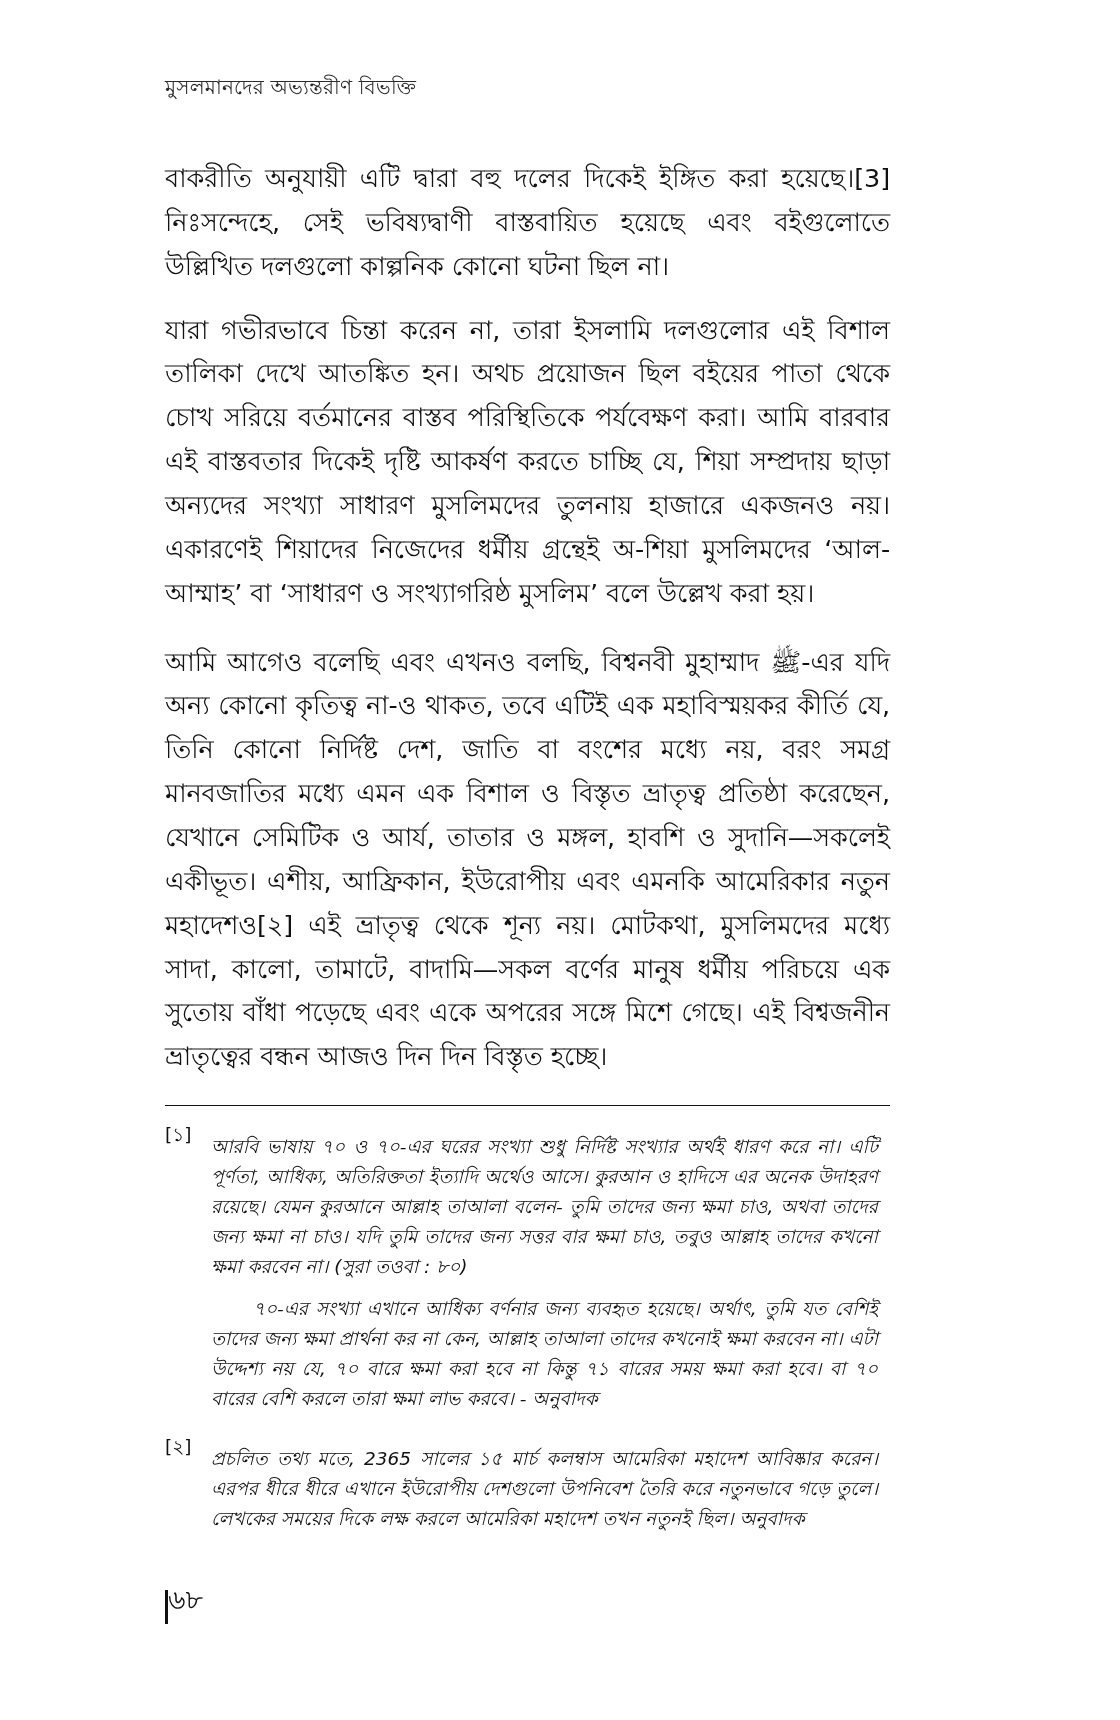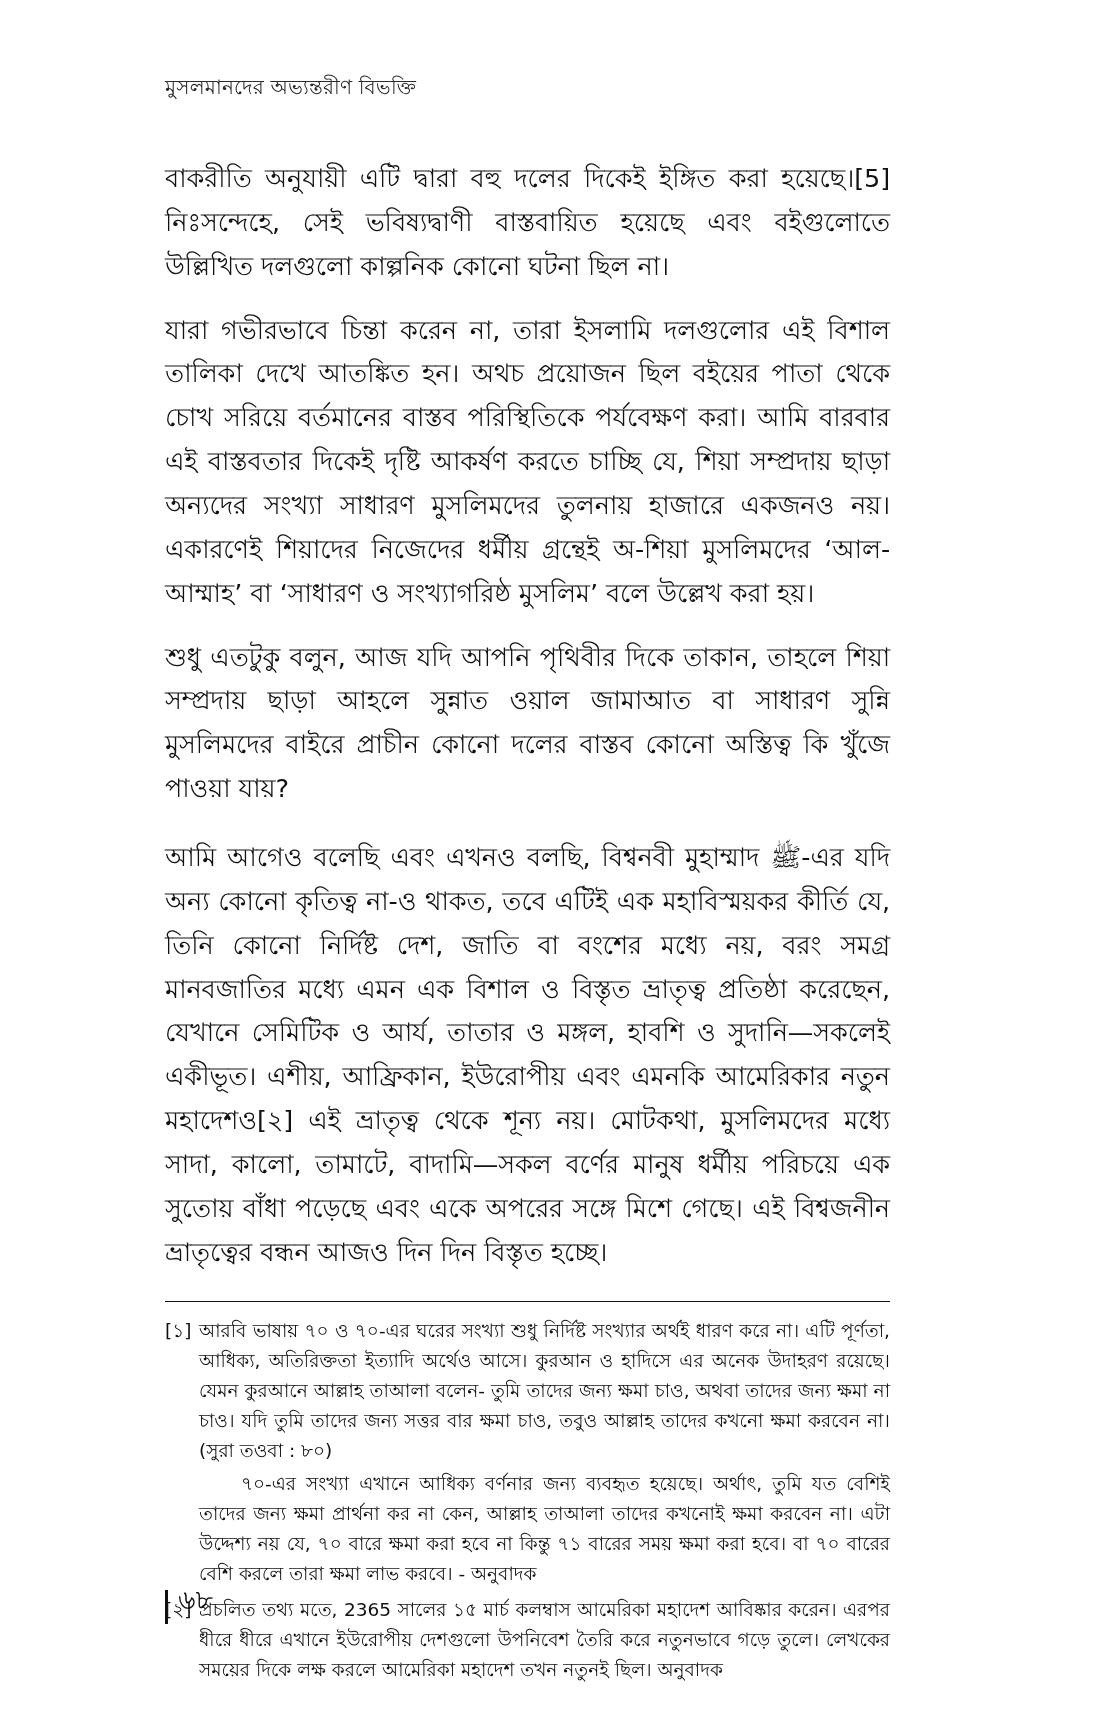--- a/index.html
+++ b/index.html
@@ -67,33 +67,33 @@
     flex: 0 0 auto;
     width: 34px;
     text-align: left;
   }
   .fn-body {
     flex: 1 1 auto;
   }
   .fn-para {
     text-align: justify;
     text-justify: inter-word;
-    margin: 0;
+    margin: 12px;
+    font-style: italic;
   }
   .fn-para + .fn-para {
     margin-top: 4px;
     text-indent: 42px;
   }
   .page-number-wrap {
     position: absolute;
     left: 165px;
     bottom: 96px;
     display: flex;
     align-items: flex-end;
-    gap: 10px;
   }
   .page-bar {
     width: 3px;
     height: 34px;
     background: #111;
     display: block;
   }
   .page-number {
     font-size: 27px;
     font-family: "DejaVu Sans", "Liberation Sans", sans-serif;
@@ -101,23 +101,22 @@
   }
 </style>
 </head>
 <body>
 
 <div class="page">
 
   <div class="running-head">মুসলমানদের অভ্যন্তরীণ বিভক্তি</div>
 
   <div class="body-text">
-    <p>বাকরীতি অনুযায়ী এটি দ্বারা বহু দলের দিকেই ইঙ্গিত করা হয়েছে।[5] নিঃসন্দেহে, সেই ভবিষ্যদ্বাণী বাস্তবায়িত হয়েছে এবং বইগুলোতে উল্লিখিত দলগুলো কাল্পনিক কোনো ঘটনা ছিল না।</p>
+    <p>বাকরীতি অনুযায়ী এটি দ্বারা বহু দলের দিকেই ইঙ্গিত করা হয়েছে।[3] নিঃসন্দেহে, সেই ভবিষ্যদ্বাণী বাস্তবায়িত হয়েছে এবং বইগুলোতে উল্লিখিত দলগুলো কাল্পনিক কোনো ঘটনা ছিল না।</p>
     <p>যারা গভীরভাবে চিন্তা করেন না, তারা ইসলামি দলগুলোর এই বিশাল তালিকা দেখে আতঙ্কিত হন। অথচ প্রয়োজন ছিল বইয়ের পাতা থেকে চোখ সরিয়ে বর্তমানের বাস্তব পরিস্থিতিকে পর্যবেক্ষণ করা। আমি বারবার এই বাস্তবতার দিকেই দৃষ্টি আকর্ষণ করতে চাচ্ছি যে, শিয়া সম্প্রদায় ছাড়া অন্যদের সংখ্যা সাধারণ মুসলিমদের তুলনায় হাজারে একজনও নয়। একারণেই শিয়াদের নিজেদের ধর্মীয় গ্রন্থেই অ-শিয়া মুসলিমদের ‘আল-আম্মাহ’ বা ‘সাধারণ ও সংখ্যাগরিষ্ঠ মুসলিম’ বলে উল্লেখ করা হয়।</p>
-    <p>শুধু এতটুকু বলুন, আজ যদি আপনি পৃথিবীর দিকে তাকান, তাহলে শিয়া সম্প্রদায় ছাড়া আহলে সুন্নাত ওয়াল জামাআত বা সাধারণ সুন্নি মুসলিমদের বাইরে প্রাচীন কোনো দলের বাস্তব কোনো অস্তিত্ব কি খুঁজে পাওয়া যায়?</p>
     <p>আমি আগেও বলেছি এবং এখনও বলছি, বিশ্বনবী মুহাম্মাদ ﷺ-এর যদি অন্য কোনো কৃতিত্ব না-ও থাকত, তবে এটিই এক মহাবিস্ময়কর কীর্তি যে, তিনি কোনো নির্দিষ্ট দেশ, জাতি বা বংশের মধ্যে নয়, বরং সমগ্র মানবজাতির মধ্যে এমন এক বিশাল ও বিস্তৃত ভ্রাতৃত্ব প্রতিষ্ঠা করেছেন, যেখানে সেমিটিক ও আর্য, তাতার ও মঙ্গল, হাবশি ও সুদানি—সকলেই একীভূত। এশীয়, আফ্রিকান, ইউরোপীয় এবং এমনকি আমেরিকার নতুন মহাদেশও[২] এই ভ্রাতৃত্ব থেকে শূন্য নয়। মোটকথা, মুসলিমদের মধ্যে সাদা, কালো, তামাটে, বাদামি—সকল বর্ণের মানুষ ধর্মীয় পরিচয়ে এক সুতোয় বাঁধা পড়েছে এবং একে অপরের সঙ্গে মিশে গেছে। এই বিশ্বজনীন ভ্রাতৃত্বের বন্ধন আজও দিন দিন বিস্তৃত হচ্ছে।</p>
   </div>
 
   <hr class="footnote-rule">
 
   <div class="footnotes">
 
     <div class="fn-item">
       <span class="fn-marker">[১]</span>
       <div class="fn-body">

